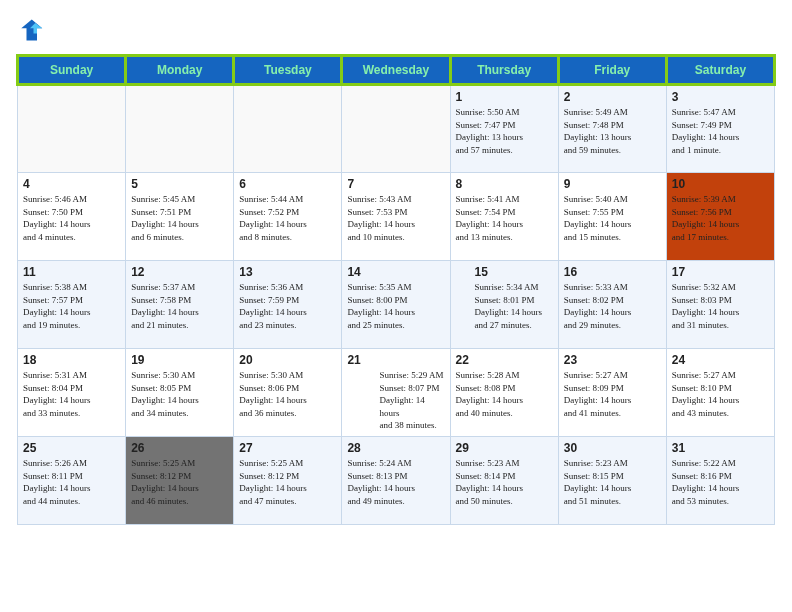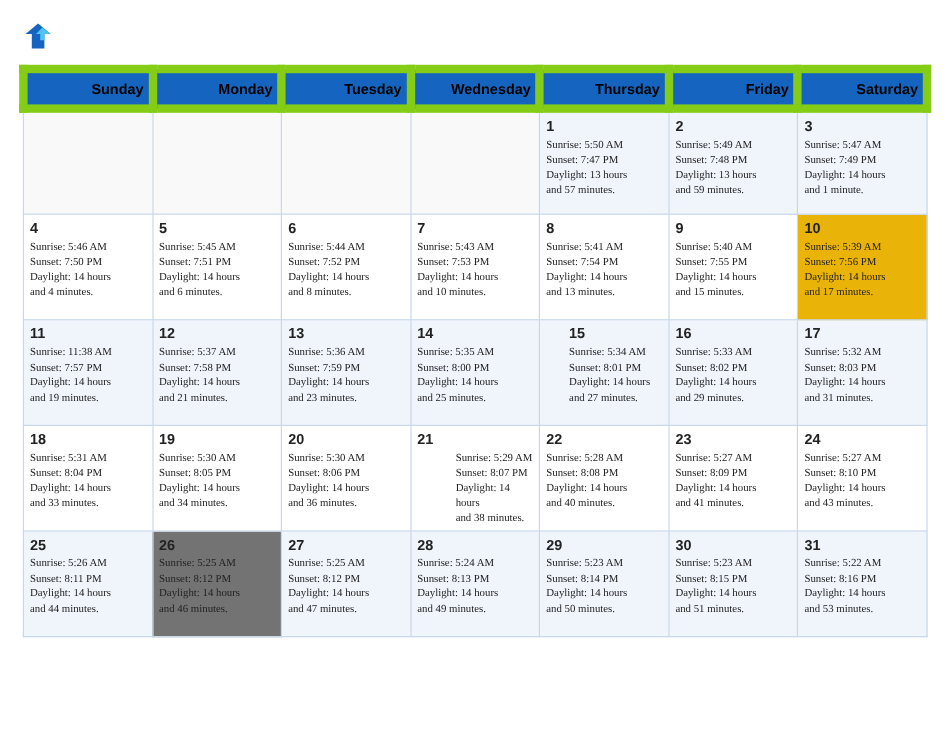--- a/index.html
+++ b/index.html
@@ -50,26 +50,26 @@
       color: #1a1a2e;
       font-weight: bold;
     }
     table {
       width: 100%;
       border-collapse: collapse;
       table-layout: fixed;
     }
     thead tr th {
       background-color: #1565c0;
-      color: #000000;
+      color: #86efac;
       font-size: 12px;
       font-weight: bold;
       padding: 6px 4px;
-      text-align: right;
-      border: 7px solid #84cc16;
+      text-align: center;
+      border: 3px solid #84cc16;
     }
     tbody tr td {
       vertical-align: top;
       border: 1px solid #c8d8ea;
       padding: 4px 5px;
       font-size: 9.5px;
       color: #222;
       height: 88px;
       background: #fff;
     }
@@ -193,32 +193,32 @@
 Daylight: 14 hours
 and 13 minutes.</div>
         </td>
         <td style="background: rgb(255, 255, 255);">
           <span class="day-number">9</span>
           <div class="cell-info" style="white-space: pre-line;">Sunrise: 5:40 AM
 Sunset: 7:55 PM
 Daylight: 14 hours
 and 15 minutes.</div>
         </td>
-        <td style="background: #eab308; margin-top: 30px;">
+        <td style="background: #c2410c; margin-top: 30px;">
           <span class="day-number">10</span>
           <div class="cell-info" style="white-space: pre-line;">Sunrise: 5:39 AM
 Sunset: 7:56 PM
 Daylight: 14 hours
 and 17 minutes.</div>
         </td>
       </tr>
       <tr>
         <td style="background: rgb(240, 245, 252);">
           <span class="day-number">11</span>
-          <div class="cell-info" style="white-space: pre-line;">Sunrise: 11:38 AM
+          <div class="cell-info" style="white-space: pre-line;">Sunrise: 5:38 AM
 Sunset: 7:57 PM
 Daylight: 14 hours
 and 19 minutes.</div>
         </td>
         <td style="background: rgb(240, 245, 252);">
           <span class="day-number">12</span>
           <div class="cell-info" style="white-space: pre-line;">Sunrise: 5:37 AM
 Sunset: 7:58 PM
 Daylight: 14 hours
 and 21 minutes.</div>

